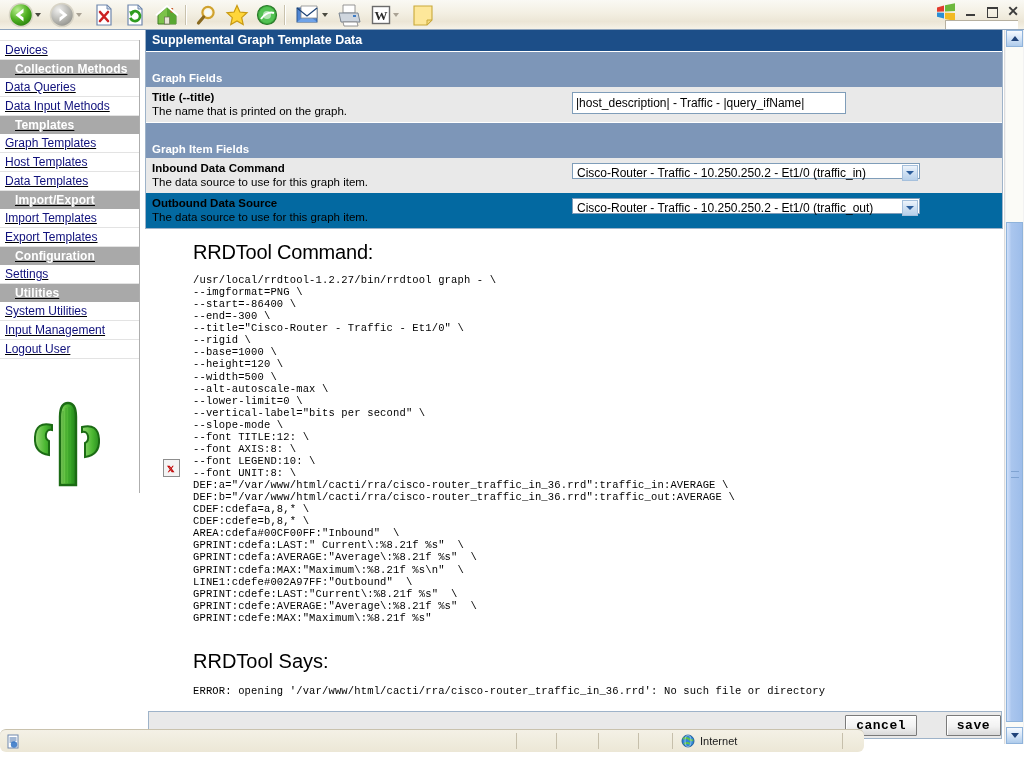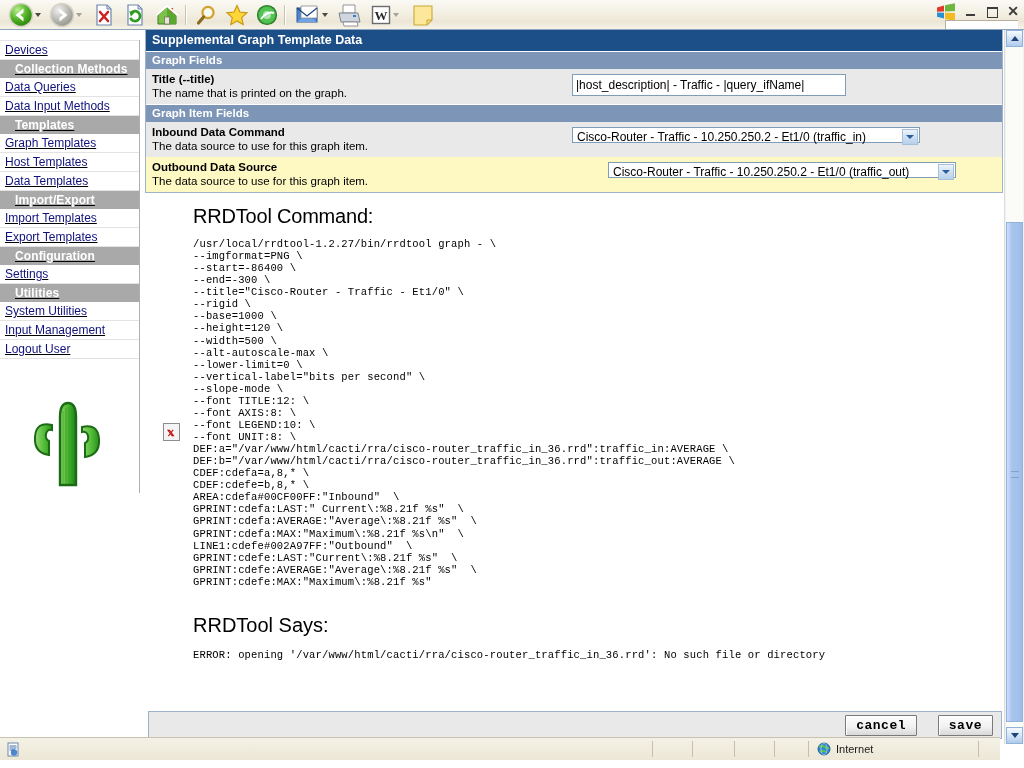--- a/index.html
+++ b/index.html
@@ -119,30 +119,30 @@
     font-size: 12.5px;
     padding: 3px 6px 4px 6px;
     height: 14px;
     line-height: 14px;
   }
   .section-bar {
     background: #7d96b8;
     color: #ffffff;
     font-weight: bold;
     font-size: 11.5px;
-    padding: 2px 6px 3px 6px;
+    padding: 20px 6px 3px 6px;
     border-top: 1px solid #ffffff;
   }
   .field-row {
     display: flex; align-items: flex-start;
     background: #e9e9e9;
     padding: 3px 6px 4px 6px;
     min-height: 28px;
   }
-  .field-row.alt { background: #fef9c3; gap: 36px; }
+  .field-row.alt { background: #0369a1; }
   .field-label { width: 420px; }
   .field-label .fl-title {
     font-weight: bold; font-size: 11.5px; color: #000000; line-height: 14px;
   }
   .field-label .fl-desc {
     font-size: 11.5px; color: #000000; line-height: 14px;
   }
   .field-control { flex: 1; padding-top: 2px; }
 
   input.txt {
@@ -243,21 +243,21 @@
     color: #000;
     background: linear-gradient(to bottom,#fdfdfd 0%, #f2f2f2 55%, #d9d9d9 100%);
     border: 1px solid #7a7a7a;
     border-radius: 1px;
     box-shadow: inset 1px 1px 0 #ffffff;
     cursor: pointer;
     padding: 0 10px;
     letter-spacing: 0.5px;
   }
   #btn-cancel { right: 84px; }
-  #btn-save   { right: 8px; }
+  #btn-save   { right: 0; }
 
   
   #vscroll {
     position: absolute; right: 0; top: 30px;
     width: 19px; height: 714px;
     background: #f2f2f2;
     border-left: 1px solid #dcdcdc;
   }
   .sb-btn {
     position: absolute; left: 1px;
@@ -291,26 +291,26 @@
   }
   #sb-thumb .grip {
     position: absolute; left: 4px; top: 248px;
     width: 8px; height: 5px;
     border-top: 1px solid #7fa3d2;
     border-bottom: 1px solid #7fa3d2;
   }
 
   
   #statusbar {
-    position: absolute; left: 0; bottom: 8px;
-    width: 1000px; height: 22px;
+    position: absolute; left: 0; bottom: 16px;
+    width: 864px; height: 22px;
     background: linear-gradient(to bottom,#f4f1e6 0%, #ece7d6 100%);
     border-top: 1px solid #c9c2ad;
     display: flex; align-items: center;
-    font-size: 11px; color: #1a1a1a;
+    font-size: 11px; color: #1a1a1a; border-radius: 6px;
   }
   .sb-cell {
     height: 16px; border-left: 1px solid #c6bfab;
     box-sizing: border-box;
   }
   #status-zone {
     display: flex; align-items: center; gap: 4px;
     padding-left: 6px; width: 150px;
   }
   #topborder {

